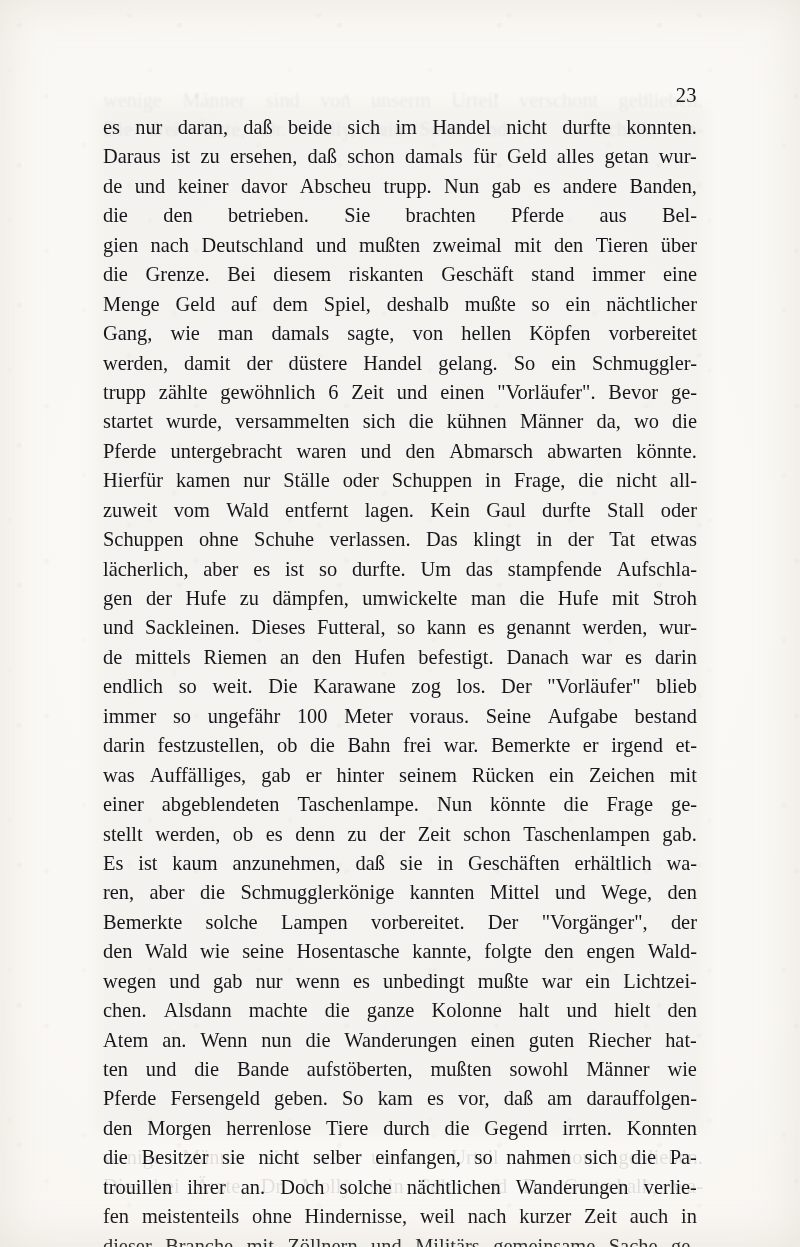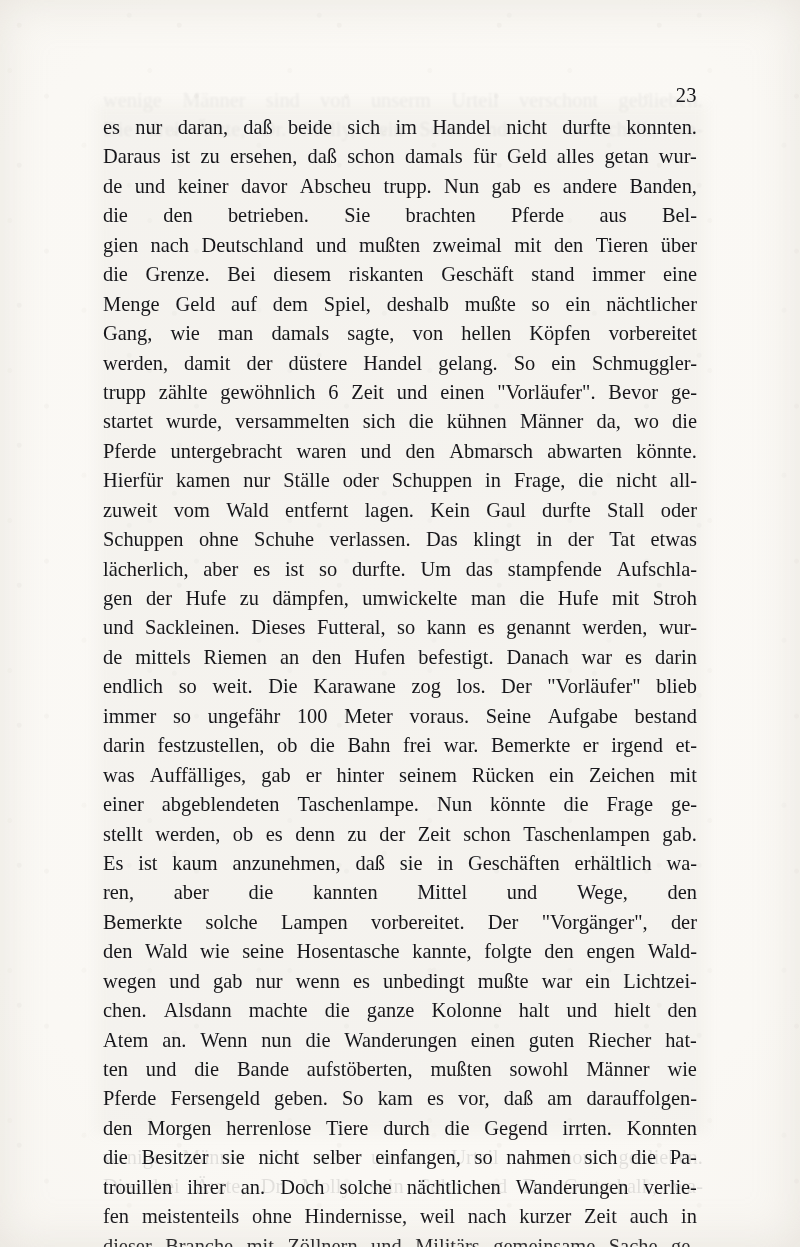--- a/index.html
+++ b/index.html
@@ -149,21 +149,21 @@
       <div class="line"><span>gen</span><span>der</span><span>Hufe</span><span>zu</span><span>dämpfen,</span><span>umwickelte</span><span>man</span><span>die</span><span>Hufe</span><span>mit</span><span>Stroh</span></div>
       <div class="line"><span>und</span><span>Sackleinen.</span><span>Dieses</span><span>Futteral,</span><span>so</span><span>kann</span><span>es</span><span>genannt</span><span>werden,</span><span>wur-</span></div>
       <div class="line"><span>de</span><span>mittels</span><span>Riemen</span><span>an</span><span>den</span><span>Hufen</span><span>befestigt.</span><span>Danach</span><span>war</span><span>es</span><span>darin</span></div>
       <div class="line"><span>endlich</span><span>so</span><span>weit.</span><span>Die</span><span>Karawane</span><span>zog</span><span>los.</span><span>Der</span><span>"Vorläufer"</span><span>blieb</span></div>
       <div class="line"><span>immer</span><span>so</span><span>ungefähr</span><span>100</span><span>Meter</span><span>voraus.</span><span>Seine</span><span>Aufgabe</span><span>bestand</span></div>
       <div class="line"><span>darin</span><span>festzustellen,</span><span>ob</span><span>die</span><span>Bahn</span><span>frei</span><span>war.</span><span>Bemerkte</span><span>er</span><span>irgend</span><span>et-</span></div>
       <div class="line"><span>was</span><span>Auffälliges,</span><span>gab</span><span>er</span><span>hinter</span><span>seinem</span><span>Rücken</span><span>ein</span><span>Zeichen</span><span>mit</span></div>
       <div class="line"><span>einer</span><span>abgeblendeten</span><span>Taschenlampe.</span><span>Nun</span><span>könnte</span><span>die</span><span>Frage</span><span>ge-</span></div>
       <div class="line"><span>stellt</span><span>werden,</span><span>ob</span><span>es</span><span>denn</span><span>zu</span><span>der</span><span>Zeit</span><span>schon</span><span>Taschenlampen</span><span>gab.</span></div>
       <div class="line"><span>Es</span><span>ist</span><span>kaum</span><span>anzunehmen,</span><span>daß</span><span>sie</span><span>in</span><span>Geschäften</span><span>erhältlich</span><span>wa-</span></div>
-      <div class="line"><span>ren,</span><span>aber</span><span>die</span><span>kannten</span><span>Mittel</span><span>und</span><span>Wege,</span><span>den</span></div>
+      <div class="line"><span>ren,</span><span>aber</span><span>die</span><span>Schmugglerkönige</span><span>kannten</span><span>Mittel</span><span>und</span><span>Wege,</span><span>den</span></div>
       <div class="line"><span>Bemerkte</span><span>solche</span><span>Lampen</span><span>vorbereitet.</span><span>Der</span><span>"Vorgänger",</span><span>der</span></div>
       <div class="line"><span>den</span><span>Wald</span><span>wie</span><span>seine</span><span>Hosentasche</span><span>kannte,</span><span>folgte</span><span>den</span><span>engen</span><span>Wald-</span></div>
       <div class="line"><span>wegen</span><span>und</span><span>gab</span><span>nur</span><span>wenn</span><span>es</span><span>unbedingt</span><span>mußte</span><span>war</span><span>ein</span><span>Lichtzei-</span></div>
       <div class="line"><span>chen.</span><span>Alsdann</span><span>machte</span><span>die</span><span>ganze</span><span>Kolonne</span><span>halt</span><span>und</span><span>hielt</span><span>den</span></div>
       <div class="line"><span>Atem</span><span>an.</span><span>Wenn</span><span>nun</span><span>die</span><span>Wanderungen</span><span>einen</span><span>guten</span><span>Riecher</span><span>hat-</span></div>
       <div class="line"><span>ten</span><span>und</span><span>die</span><span>Bande</span><span>aufstöberten,</span><span>mußten</span><span>sowohl</span><span>Männer</span><span>wie</span></div>
       <div class="line"><span>Pferde</span><span>Fersengeld</span><span>geben.</span><span>So</span><span>kam</span><span>es</span><span>vor,</span><span>daß</span><span>am</span><span>darauffolgen-</span></div>
       <div class="line"><span>den</span><span>Morgen</span><span>herrenlose</span><span>Tiere</span><span>durch</span><span>die</span><span>Gegend</span><span>irrten.</span><span>Konnten</span></div>
       <div class="line"><span>die</span><span>Besitzer</span><span>sie</span><span>nicht</span><span>selber</span><span>einfangen,</span><span>so</span><span>nahmen</span><span>sich</span><span>die</span><span>Pa-</span></div>
       <div class="line"><span>trouillen</span><span>ihrer</span><span>an.</span><span>Doch</span><span>solche</span><span>nächtlichen</span><span>Wanderungen</span><span>verlie-</span></div>

